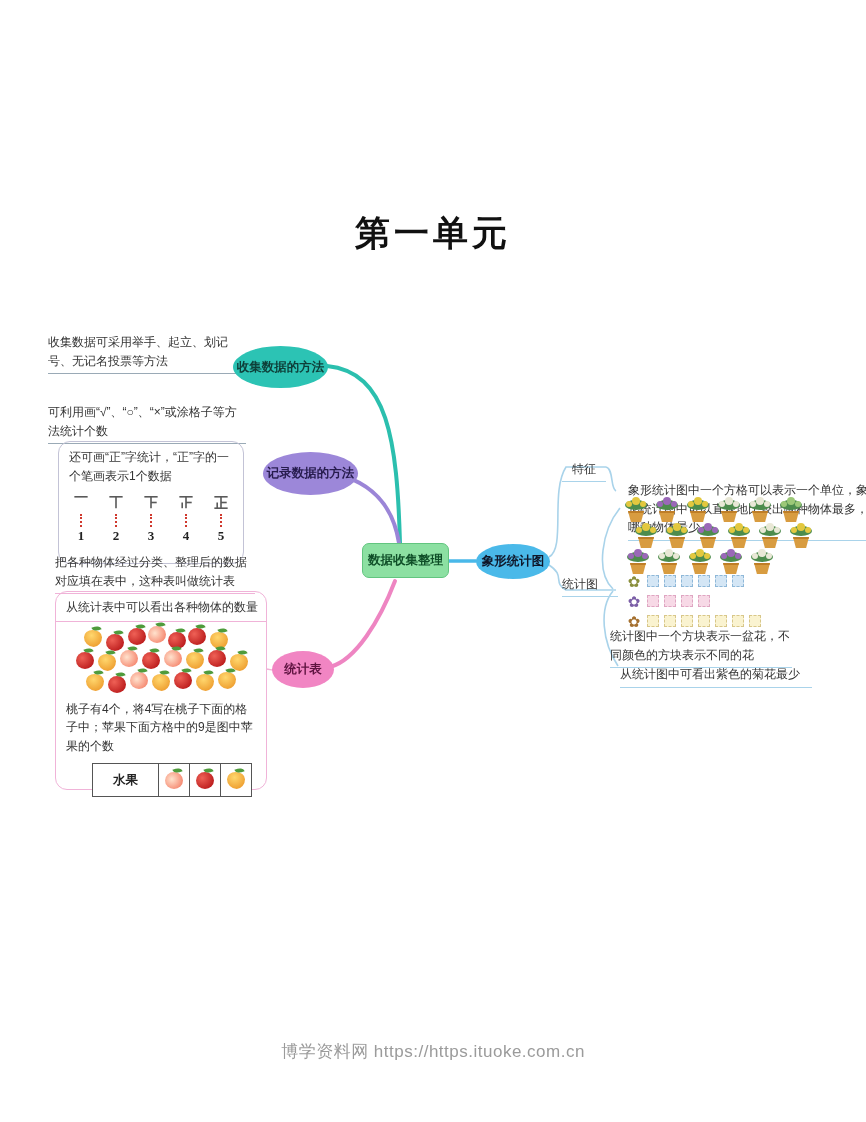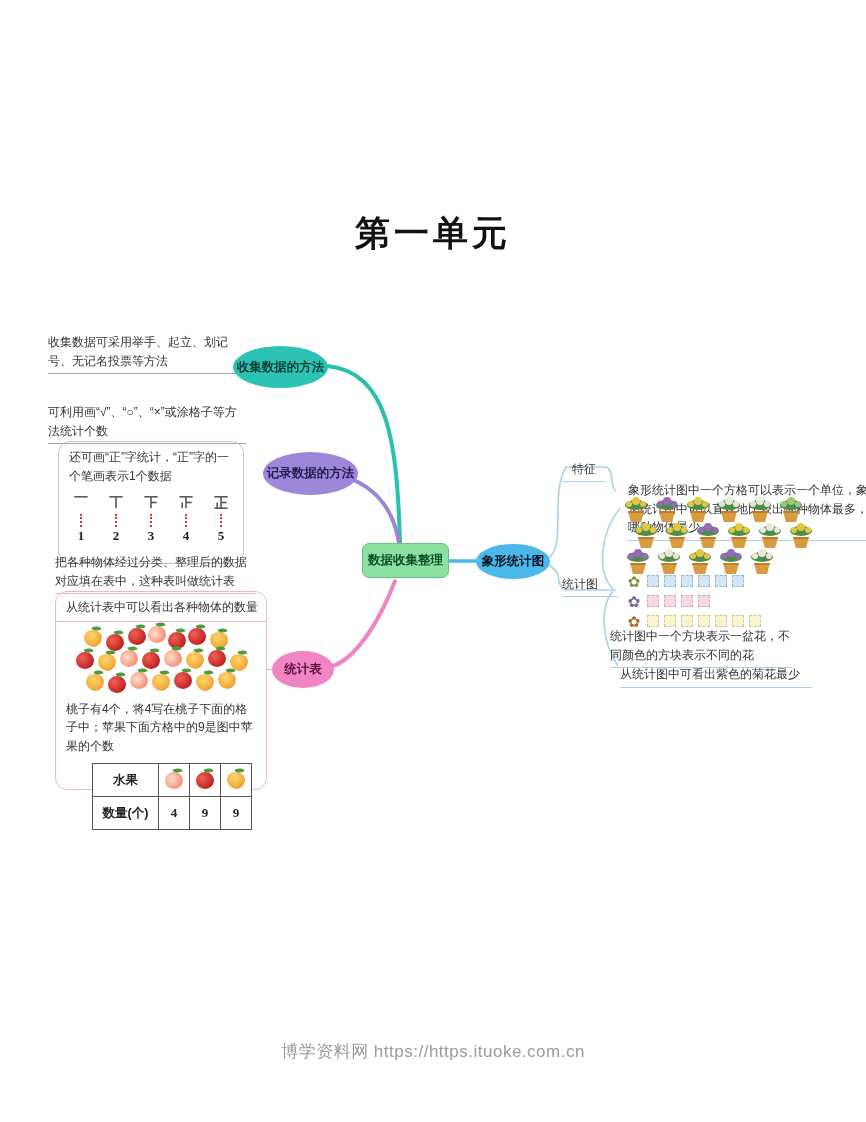--- a/index.html
+++ b/index.html
@@ -227,26 +227,20 @@
       </div>
     <div class="inner-note" style="padding-top:0;">桃子有4个，将4写在桃子下面的格子中；苹果下面方格中的9是图中苹果的个数</div>
     <table class="stat">
         <tbody>
           <tr>
             <td class="hd">水果</td>
             <td><span class="fruit fr-peach tbl"><i></i></span></td>
             <td><span class="fruit fr-apple tbl"><i></i></span></td>
             <td><span class="fruit fr-pear tbl"><i></i></span></td>
           </tr>
-          <tr>
-            <td class="hd">数量(个)</td>
-            <td>4</td>
-            <td>9</td>
-            <td>9</td>
-          </tr>
         </tbody>
       </table>
   </div>
   <div class="node ellipse n-table" style="left:272px; top:651px; width:62px; height:37px;">统计表</div>
 
   <div class="node n-root" style="left:362px; top:543px; width:87px; height:35px;">数据收集整理</div>
 
   <div class="node ellipse n-picto" style="left:476px; top:544px; width:74px; height:35px;">象形统计图</div>
 
   <div class="mini-label" style="left:562px; top:449px; width:44px; text-align:center;margin-top:12px;">特征</div>

